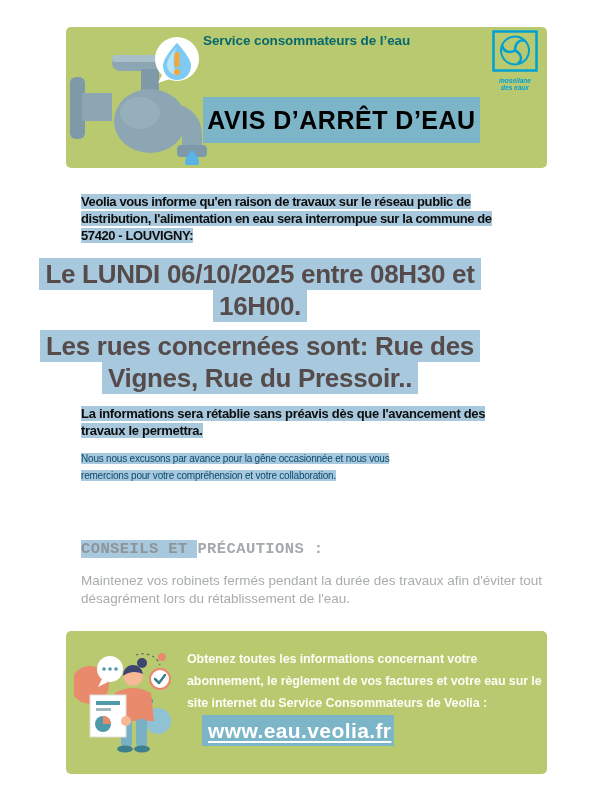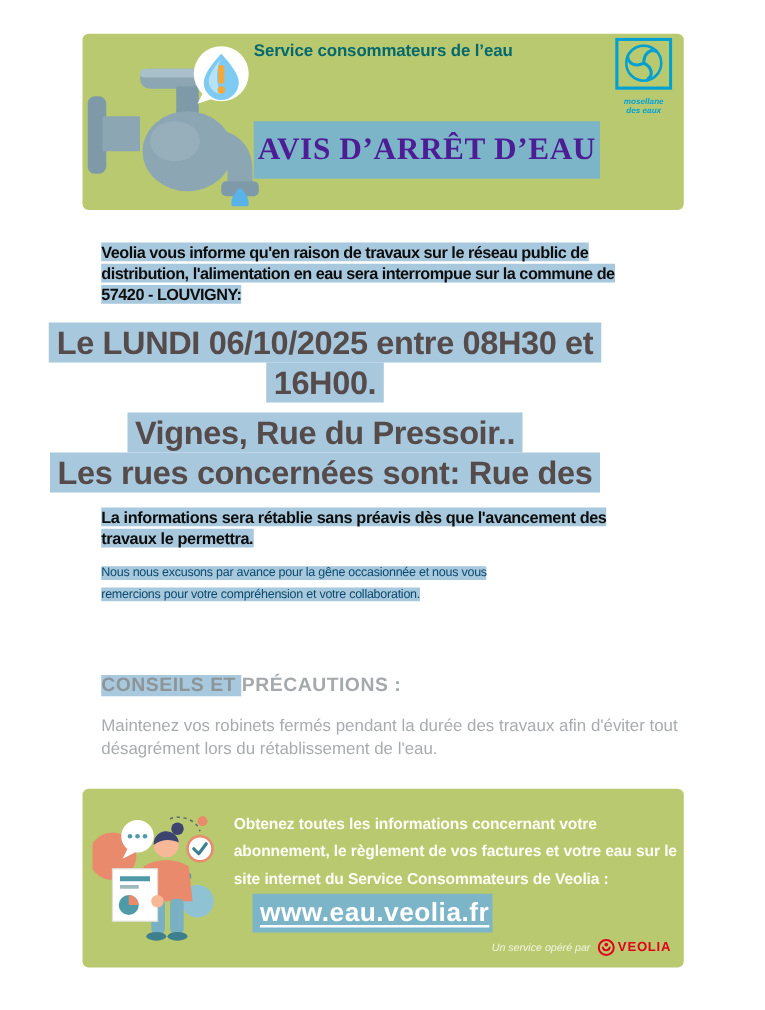--- a/index.html
+++ b/index.html
@@ -11,41 +11,41 @@
   .banner.top{top:27px;height:141px;}
   .banner.bottom{top:631px;height:143px;}
 
   
   .faucet{position:absolute;left:4px;top:6px;}
   .alert-bubble{position:absolute;left:84px;top:8px;}
   .service-label{position:absolute;left:137px;top:6px;color:#06696d;font-weight:bold;
                  font-size:13.5px;letter-spacing:-0.1px;}
   .title-box{position:absolute;left:137px;top:70px;width:277px;height:46px;background:#7db5c8;
              display:flex;align-items:center;justify-content:center;}
-  .title-box .t{font-family:Liberation Serif, serif;font-weight:bold;font-size:25px;color:#4c1d95;
+  .title-box .t{font-family:Liberation Sans, sans-serif;font-weight:bold;font-size:25px;color:#000000;
                 white-space:nowrap;letter-spacing:0.5px;}
   .mosellane{position:absolute;right:7px;top:3px;width:50px;text-align:center;}
   .mosellane .txt{color:#00a2d8;font-size:6.5px;font-weight:bold;font-style:italic;line-height:7px;margin-top:1px;}
 
   
   .hl{background:#a7c8dd;}
   .line{white-space:nowrap;}
   .intro{position:absolute;left:81px;top:193px;font-weight:bold;font-size:13px;line-height:17px;
          color:#0d0d0d;letter-spacing:-0.4px;}
   .bigtext{position:absolute;left:0;width:520px;text-align:center;font-weight:bold;font-size:26px;
            line-height:32px;color:#564b4b;letter-spacing:-0.3px;}
   .bigtext .hl{padding:1px 6px;}
   .bigtext.date{top:258px;}
   .bigtext.streets{top:330px;}
   .restore{position:absolute;left:81px;top:406px;font-weight:bold;font-size:13px;line-height:16.5px;
            color:#0d0d0d;letter-spacing:-0.3px;}
   .apology{position:absolute;left:81px;top:450px;font-size:10px;line-height:17px;color:#0c4a6e;
            letter-spacing:-0.2px;}
   .advice-heading{position:absolute;left:81px;top:540px;font-weight:bold;font-size:15.5px;
-                  letter-spacing:0.4px;color:#8d9599;}
+                  letter-spacing:0.4px;color:#8d9599;font-family:Liberation Mono, monospace;}
   .advice-heading .rest{color:#a4a9ac;}
   .advice-body{position:absolute;left:81px;top:572px;font-size:13.5px;line-height:17.5px;color:#a8acae;}
 
   
   .person{position:absolute;left:8px;top:18px;}
   .info-text{position:absolute;left:121px;top:17px;color:#fdfdf6;font-weight:bold;font-size:12.5px;
              line-height:22px;letter-spacing:-0.1px;}
   .url-box{position:absolute;left:112px;top:84px;width:192px;height:31px;background:#7db5c8;
            display:flex;align-items:center;margin-left:24px;}
   .url-box a{color:#ffffff;font-weight:bold;font-size:21px;letter-spacing:0.4px;
@@ -112,22 +112,22 @@
     <div class="line"><span class="hl">distribution, l'alimentation en eau sera interrompue sur la commune de</span></div>
     <div class="line"><span class="hl">57420 - LOUVIGNY:</span></div>
   </div>
 
   <div class="bigtext date">
     <div class="line"><span class="hl">Le LUNDI 06/10/2025 entre 08H30 et</span></div>
     <div class="line"><span class="hl">16H00.</span></div>
   </div>
 
   <div class="bigtext streets">
+    <div class="line"><span class="hl">Les rues concernées sont: Rue des</span></div>
     <div class="line"><span class="hl">Vignes, Rue du Pressoir..</span></div>
-    <div class="line"><span class="hl">Les rues concernées sont: Rue des</span></div>
   </div>
 
   <div class="restore">
     <div class="line"><span class="hl">La informations sera rétablie sans préavis dès que l'avancement des</span></div>
     <div class="line"><span class="hl">travaux le permettra.</span></div>
   </div>
 
   <div class="apology">
     <div class="line"><span class="hl">Nous nous excusons par avance pour la gêne occasionnée et nous vous</span></div>
     <div class="line"><span class="hl">remercions pour votre compréhension et votre collaboration.</span></div>
@@ -176,26 +176,15 @@
     <div class="info-text">
       <div class="line">Obtenez toutes les informations concernant votre</div>
       <div class="line">abonnement, le règlement de vos factures et votre eau sur le</div>
       <div class="line">site internet du Service Consommateurs de Veolia :</div>
     </div>
 
     <div class="url-box">
       <a href="#">www.eau.veolia.fr</a>
     </div>
 
-    <div class="brand-row">
-      <span class="operated">Un service opéré par</span>
-      <span class="veolia">
-        <svg width="14" height="14" viewBox="0 0 14 14">
-          <circle cx="7" cy="7" r="6" fill="none" stroke="#e2001a" stroke-width="1.6"></circle>
-          <circle cx="7" cy="4.6" r="1.5" fill="#e2001a"></circle>
-          <path d="M4.2,7 C5,10 9,10 9.8,7" fill="none" stroke="#e2001a" stroke-width="1.6" stroke-linecap="round"></path>
-        </svg>
-        <span class="vtxt">VEOLIA</span>
-      </span>
-    </div>
   </div>
 
 </div>
 
 </body></html>

